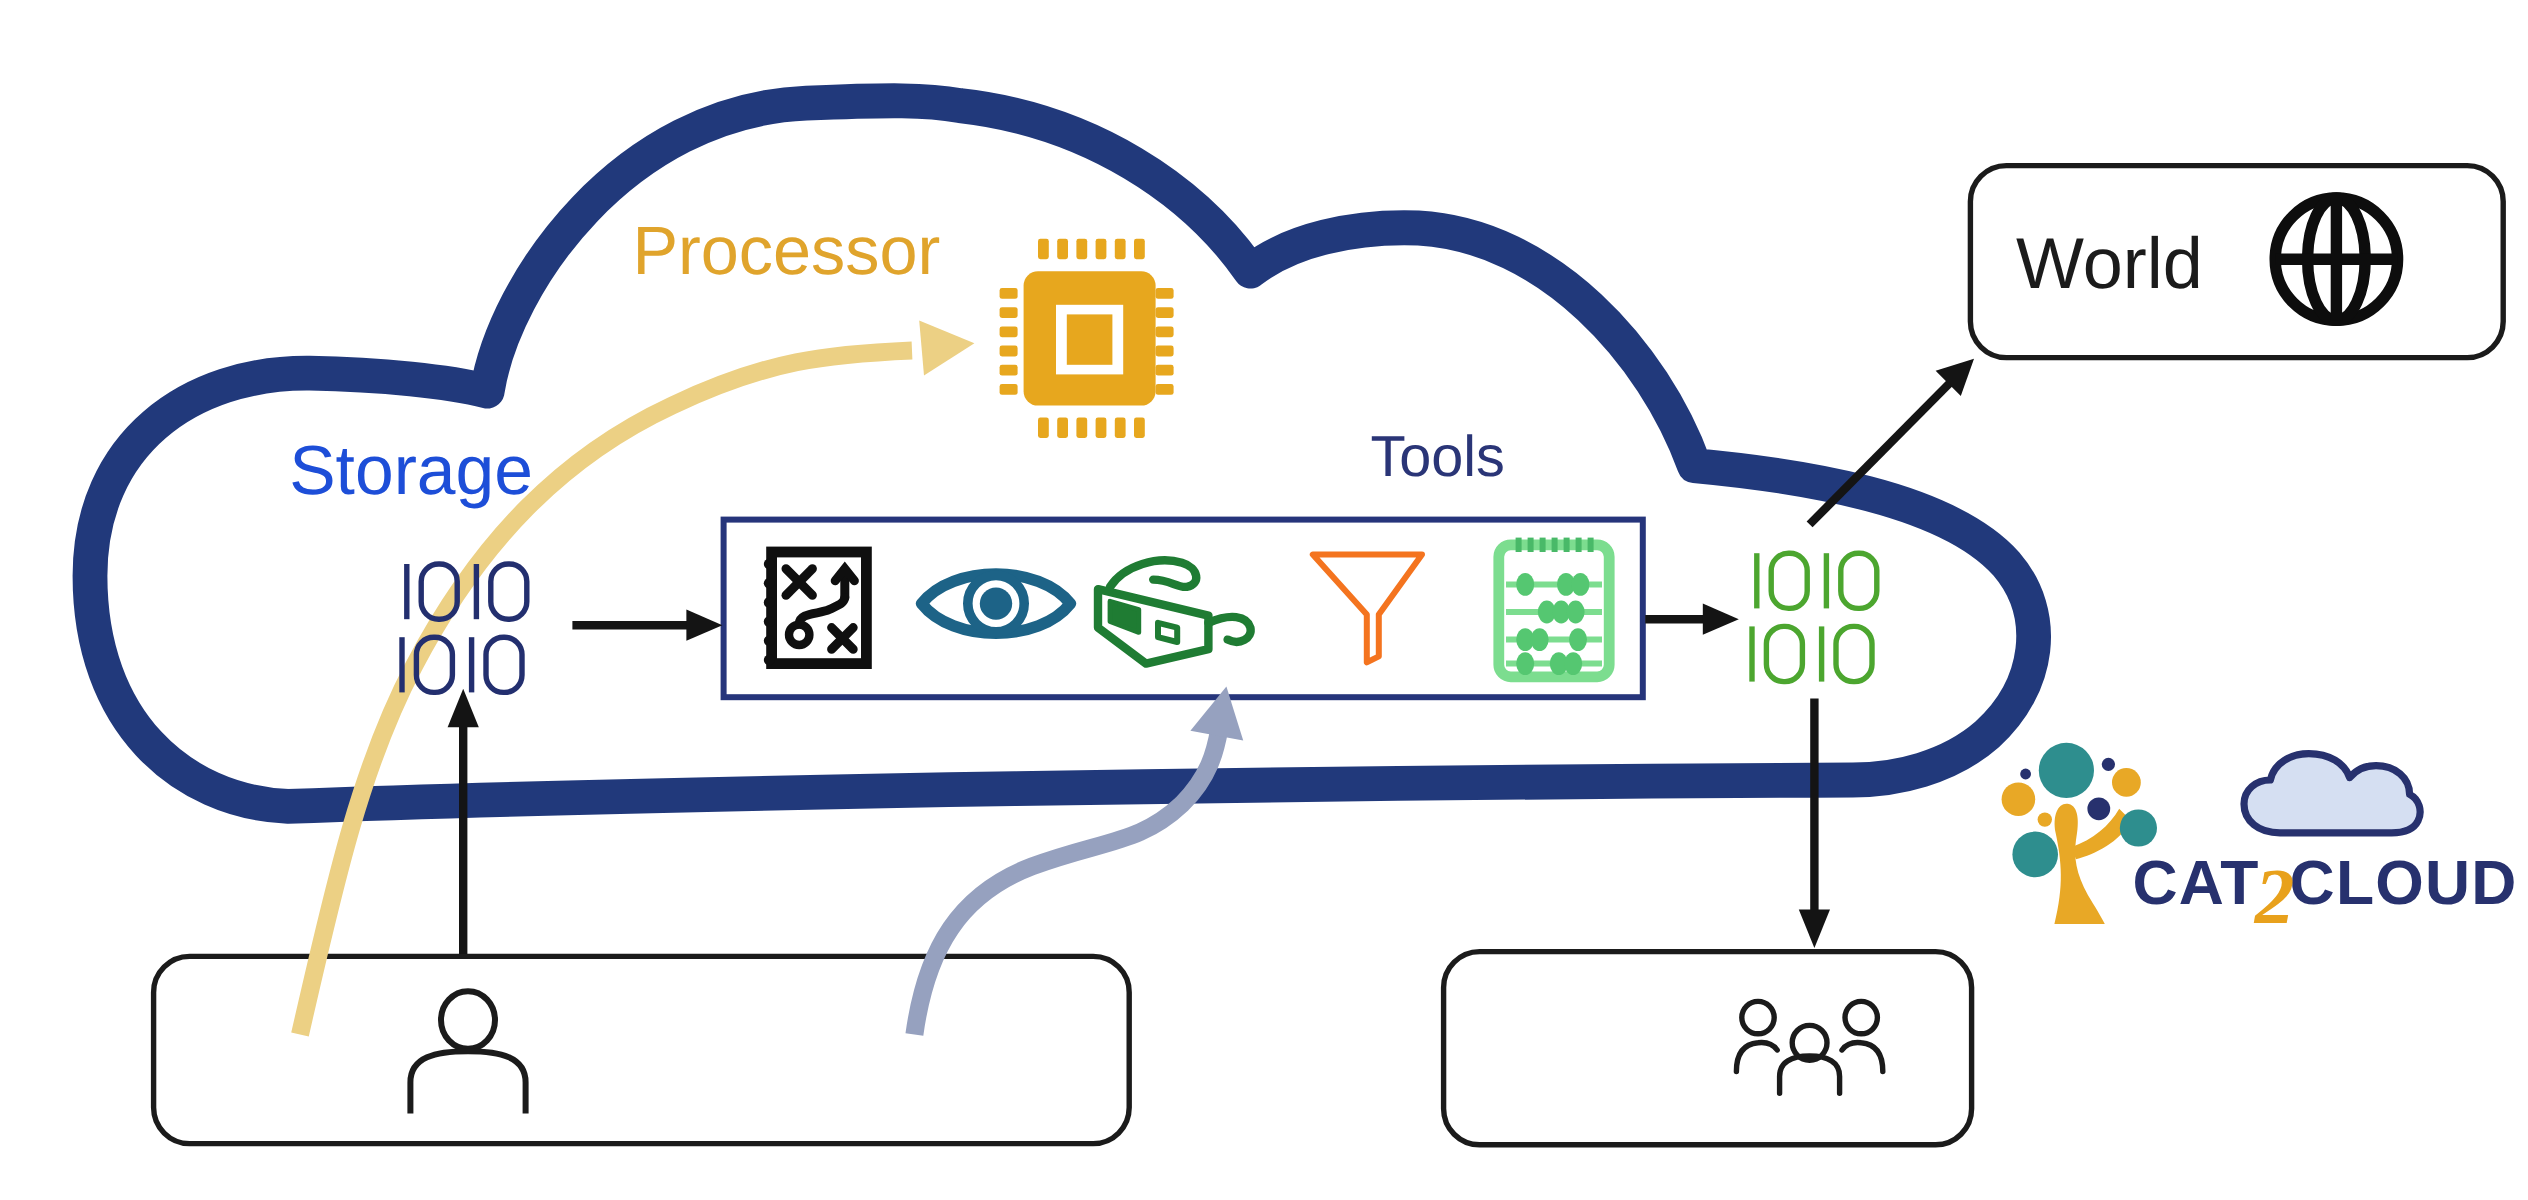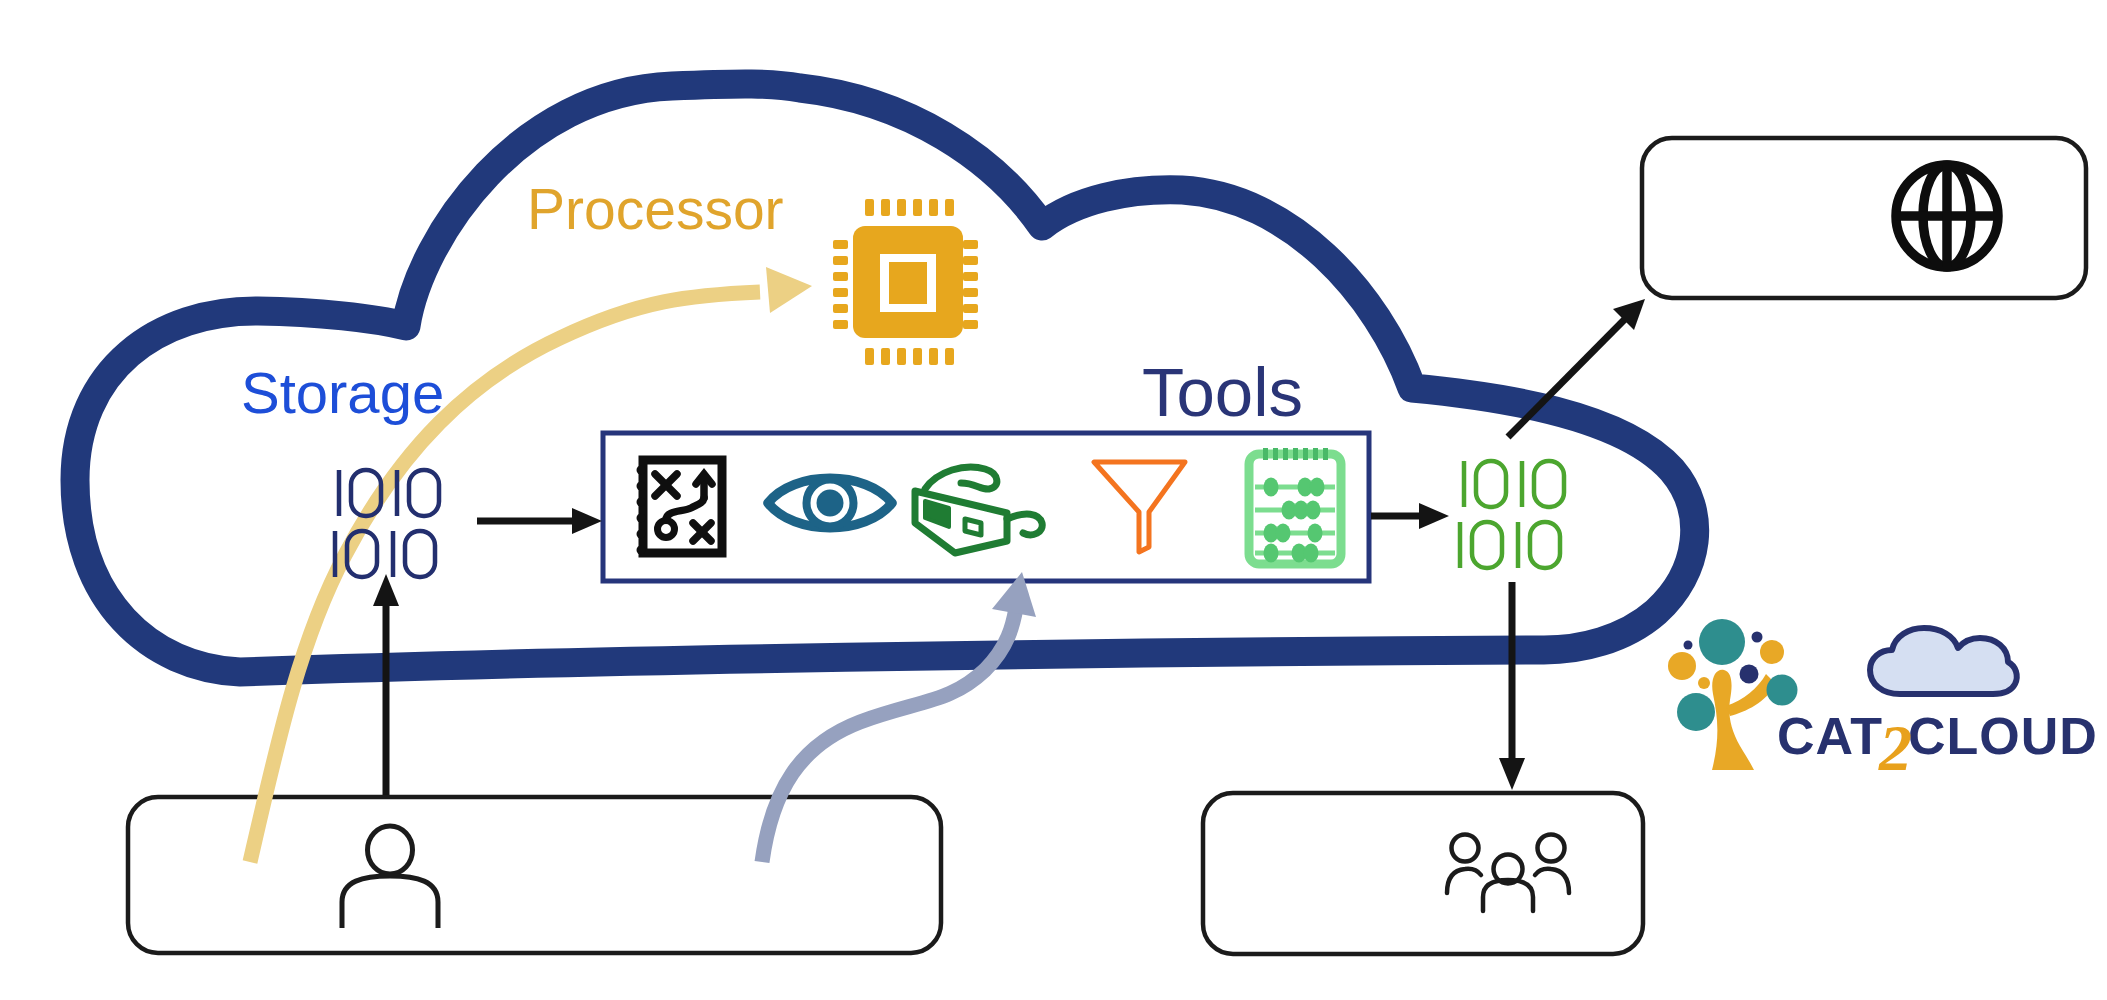--- a/index.html
+++ b/index.html
@@ -2,21 +2,21 @@
 <html><head>
 <meta charset="utf-8">
 <style>
   html,body{margin:0;padding:0;background:#ffffff;}
   body{width:2107px;height:1000px;overflow:hidden;font-family:"Liberation Sans",sans-serif;}
   #stage{position:relative;width:2107px;height:816px;background:#ffffff;}
   #diagram-svg{position:absolute;left:0;top:0;z-index:1;}
   .lbl{position:absolute;z-index:2;white-space:nowrap;line-height:1;}
   .lbl-processor{left:527px;top:181px;font-size:57px;color:#E0A42C;}
   .lbl-storage{left:241px;top:364px;font-size:58px;color:#1d4ed8;}
-  .lbl-tools{left:1142px;top:358px;font-size:69px;color:#2A3577;}
+  .lbl-tools{left:1142px;top:358px;font-size:48px;color:#2A3577;}
   .lbl-world{left:1680px;top:190px;font-size:60px;color:#1b1b1b;}
   .lbl-team{left:1239px;top:850px;font-size:60px;color:#1b1b1b;}
   .logo-text{position:absolute;left:1777px;top:706px;z-index:2;display:flex;align-items:flex-start;}
   .logo-p1,.logo-p3{font-size:52px;font-weight:bold;color:#27316E;letter-spacing:1px;}
   .logo-p2{font-size:66px;font-weight:bold;font-style:italic;color:#E8A11C;margin:0 -4px;font-family:"Liberation Serif",serif;transform:translateY(4px);}
 </style>
 </head>
 <body>
 
 <div id="stage">
@@ -239,20 +239,21 @@
     <circle cx="36" cy="102" r="19" fill="#2E8E8E"></circle>
   </g>
   <path transform="translate(1866,624)" d="M 34 70 C 16 70, 4 60, 4 46 C 4 34, 14 26, 26 26 C 29 12, 43 4, 58 4
            C 75 4, 88 12, 92 24 C 97 18, 105 14, 114 14 C 130 14, 142 24, 142 38
            C 150 42, 153 52, 149 60 C 145 68, 136 70, 127 70 Z" fill="#D5DFF2" stroke="#27316E" stroke-width="6" stroke-linejoin="round"></path>
 </svg>
 
   <div class="lbl lbl-processor">Processor</div>
   <div class="lbl lbl-storage">Storage</div>
   <div class="lbl lbl-tools">Tools</div>
+  <div class="lbl lbl-world">World</div>
 
   <div class="logo-text">
     <span class="logo-p1">CAT</span>
     <span class="logo-p2">2</span>
     <span class="logo-p3">CLOUD</span>
   </div>
 
 </div>
 
 </body></html>

